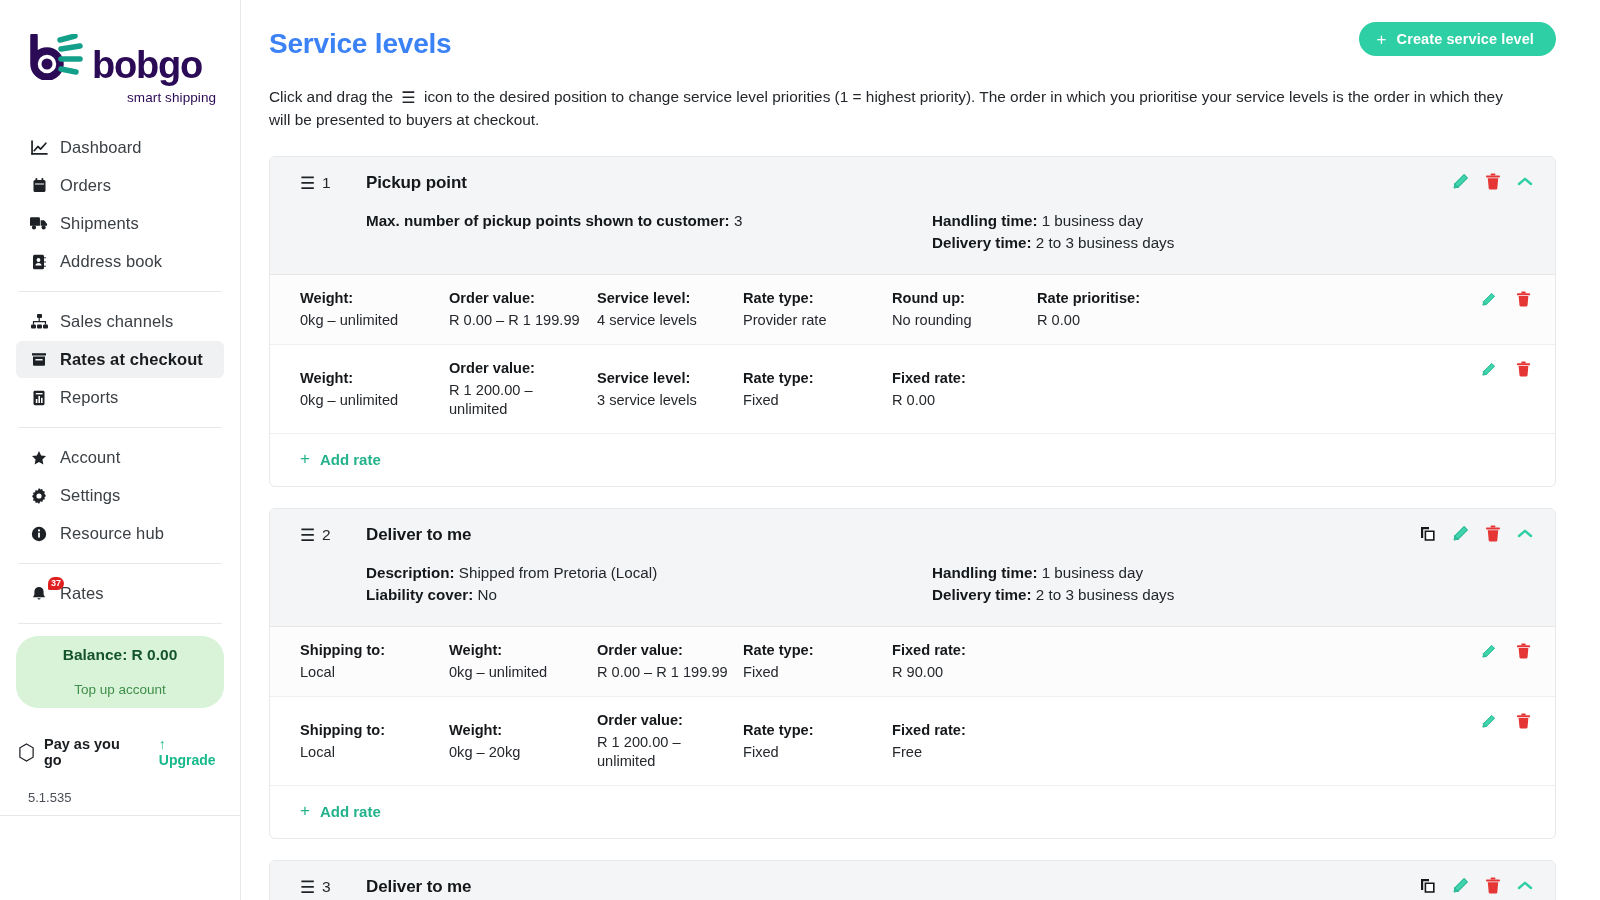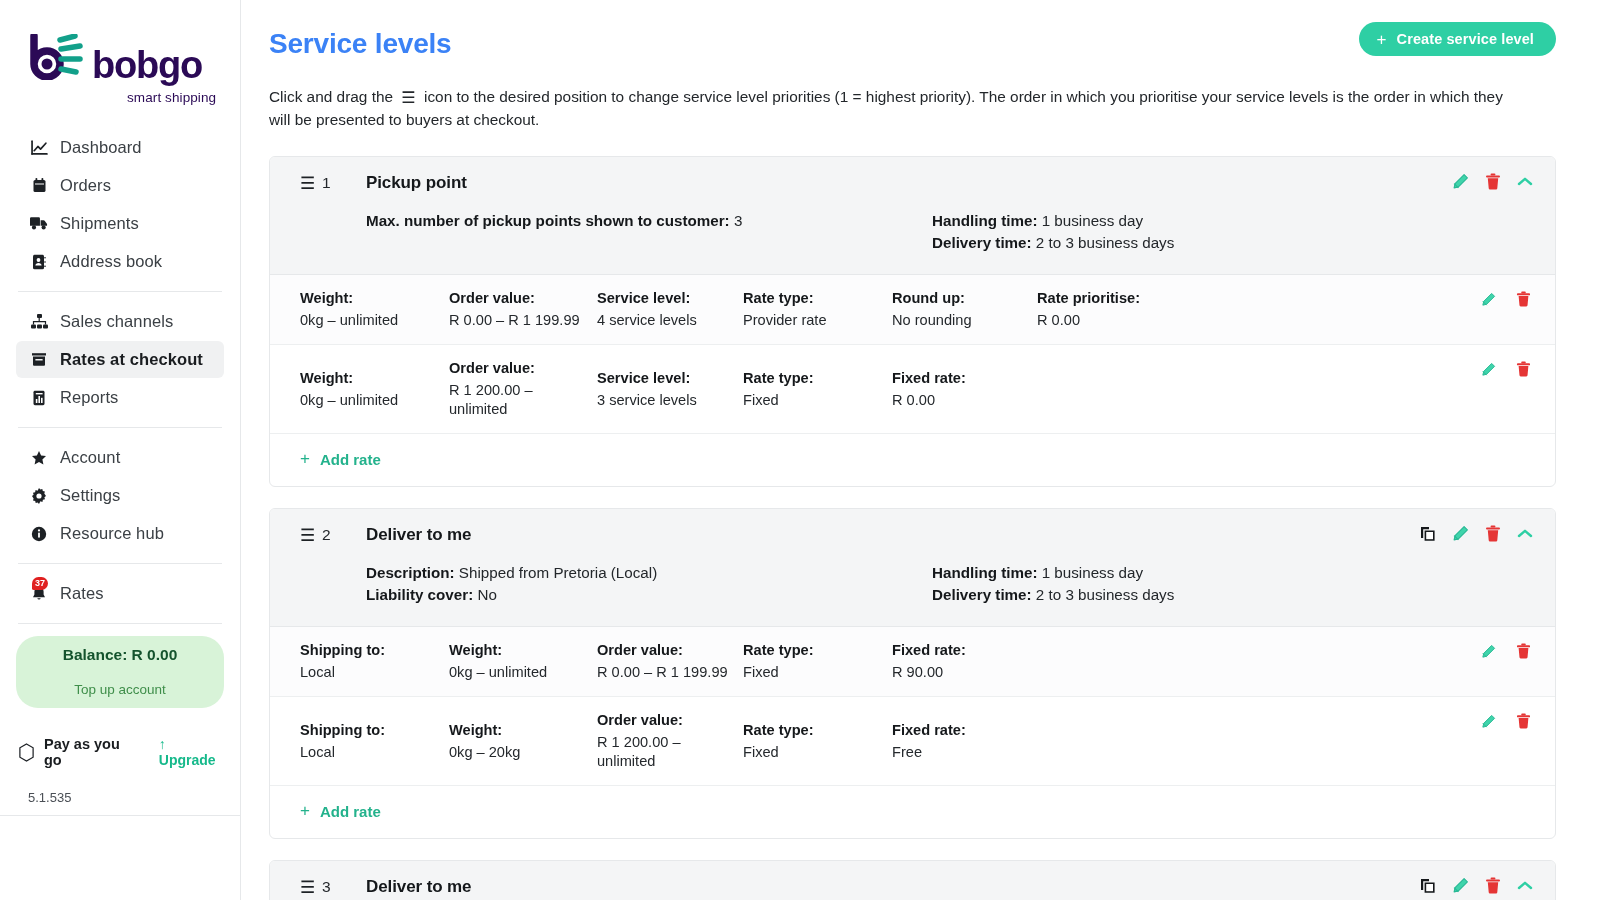--- a/index.html
+++ b/index.html
@@ -41,21 +41,21 @@
   .nav-icon {
     width: 18px; height: 18px; display: inline-flex;
     align-items: center; justify-content: center; color: #1d2125;
     flex: 0 0 18px;
   }
   .nav-icon svg { display: block; }
   .divider { height: 1px; background: #e6e8ea; margin: 11px 18px; }
 
   .alerts-item { position: relative; }
   .alerts-badge {
-    position: absolute; left: 16px; top: 2px;
+    position: absolute; left: 32px; top: 2px;
     background: #e02020; color: #fff;
     font-size: 9px; font-weight: 700; line-height: 1;
     padding: 2px 3px 2px 3px; border-radius: 7px 7px 7px 2px;
     min-width: 16px; text-align: center; z-index: 3;
   }
 
   .balance-box {
     margin: 12px 16px 0 16px; background: #d8f3d8;
     border-radius: 22px; padding: 10px 8px 11px 8px; text-align: center;
     cursor: pointer;

